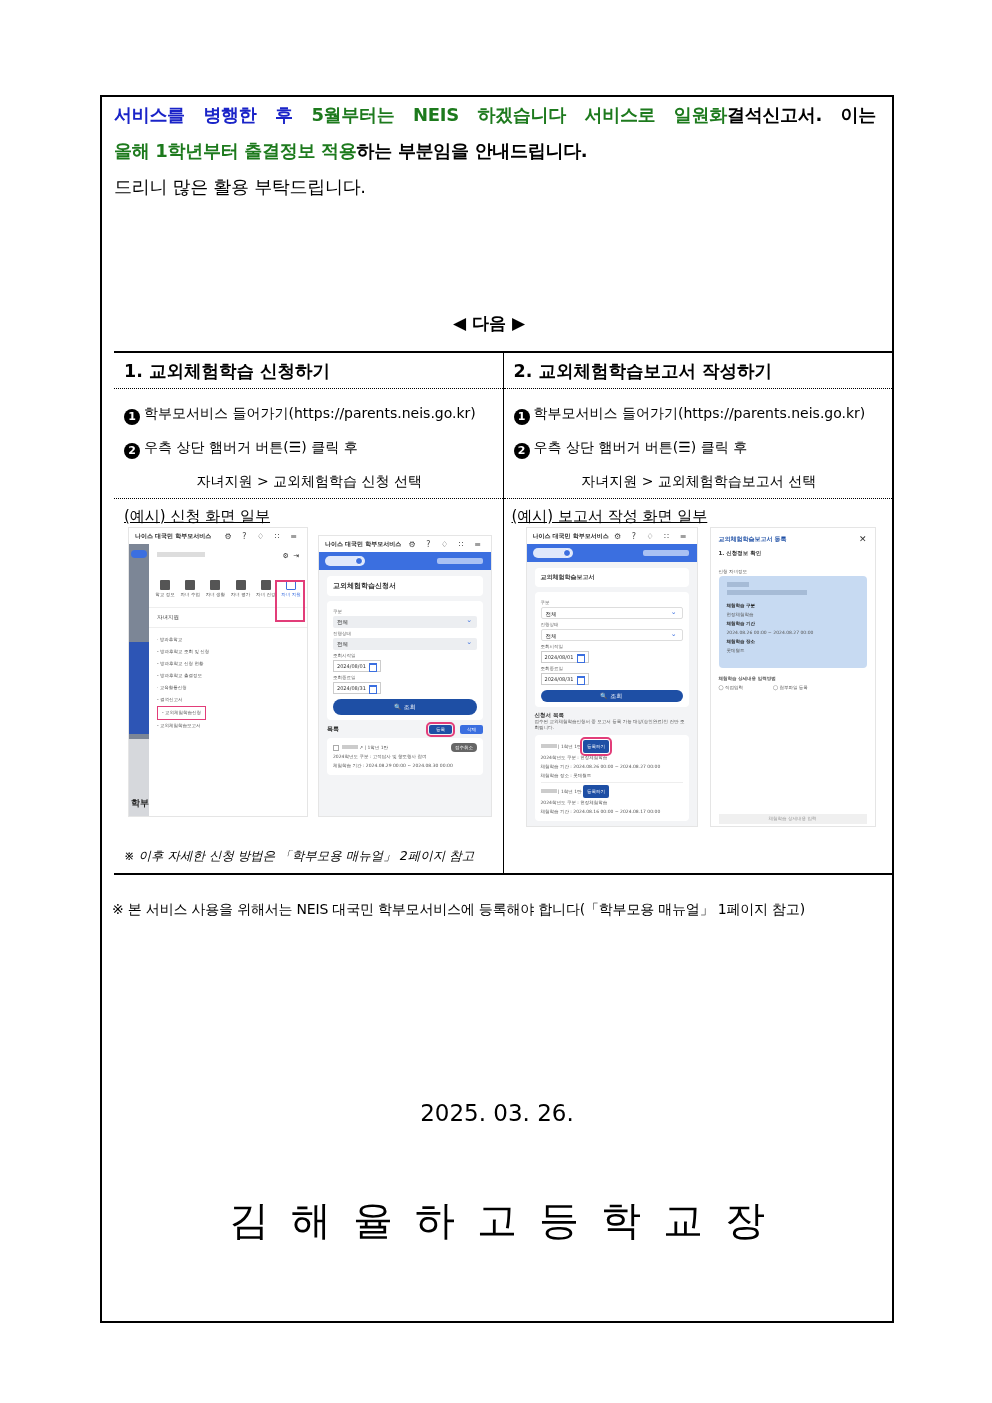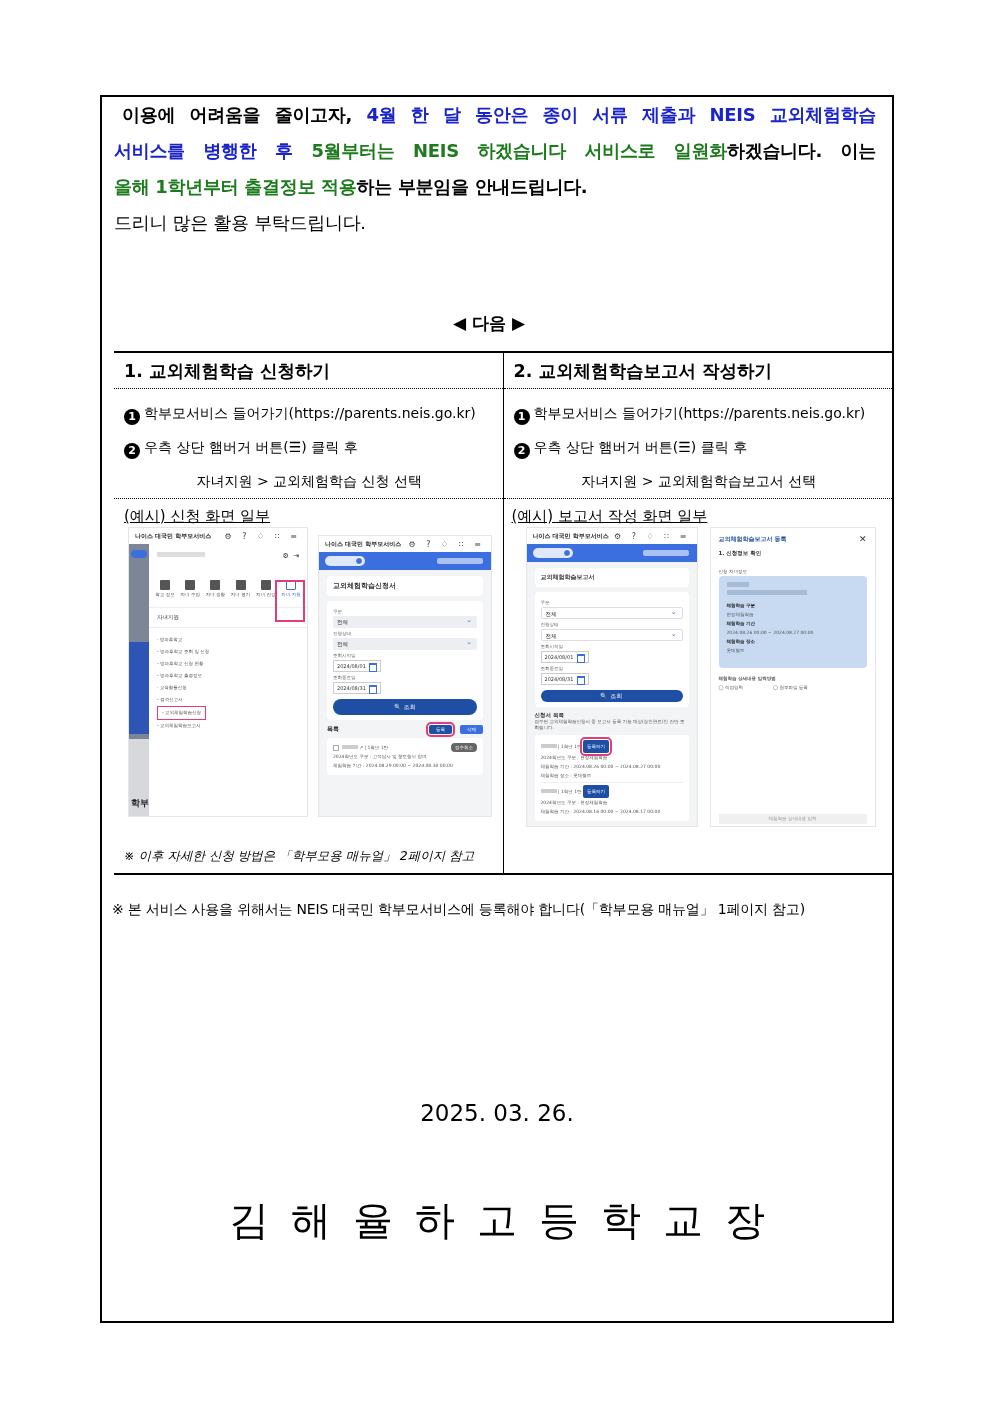--- a/index.html
+++ b/index.html
@@ -64,22 +64,21 @@
   .bottom-note { position: absolute; left: 10px; right: 10px; top: 804px; font-size: 14px; white-space: nowrap; letter-spacing: -0.2px; }
   .date-line { position: absolute; left: 0; right: 0; top: 1003px; text-align: center; font-size: 23px; }
   .signature { position: absolute; left: 0; right: 0; top: 1096px; text-align: center; font-size: 40px; letter-spacing: 22px; padding-left: 22px; }
 </style>
 </head>
 <body>
 
 <div class="page-frame">
 
   <div class="intro">
-    <p style="padding-left:8px;" class="b"><span>이용에 어려움을 줄이고자, </span><span class="blue">4월 한 달 동안은 종이 서류 제출과 NEIS 교외체험학습</span></p>
-    <p class="b"><span class="blue">서비스를 병행한 후 </span><span class="green">5월부터는 NEIS 하겠습니다 서비스로 일원화</span><span>하겠습니다. 이는</span></p>
+    <p class="b"><span class="blue">서비스를 병행한 후 </span><span class="green">5월부터는 NEIS 하겠습니다 서비스로 일원화</span><span>결석신고서. 이는</span></p>
     <p class="b last"><span class="green">올해 1학년부터 출결정보 적용</span><span>하는 부분임을 안내드립니다.</span></p>
     <p class="last">드리니 많은 활용 부탁드립니다.</p>
   </div>
 
   <div class="next-heading">◀ 다음 ▶</div>
 
   <div class="guide-table">
 
     <div class="col">
       <div class="col-title">1. 교외체험학습 신청하기</div>

